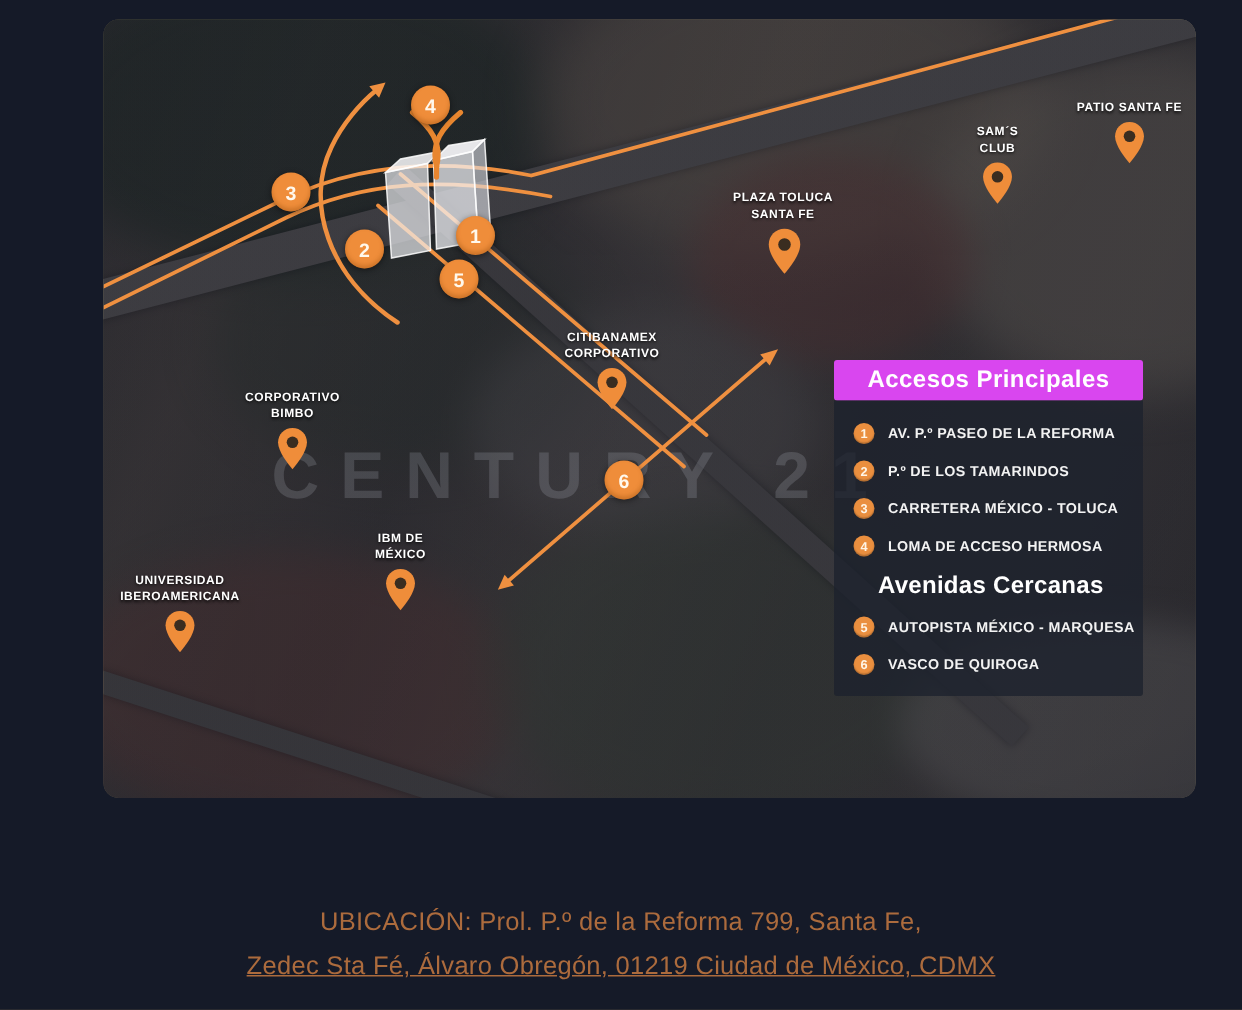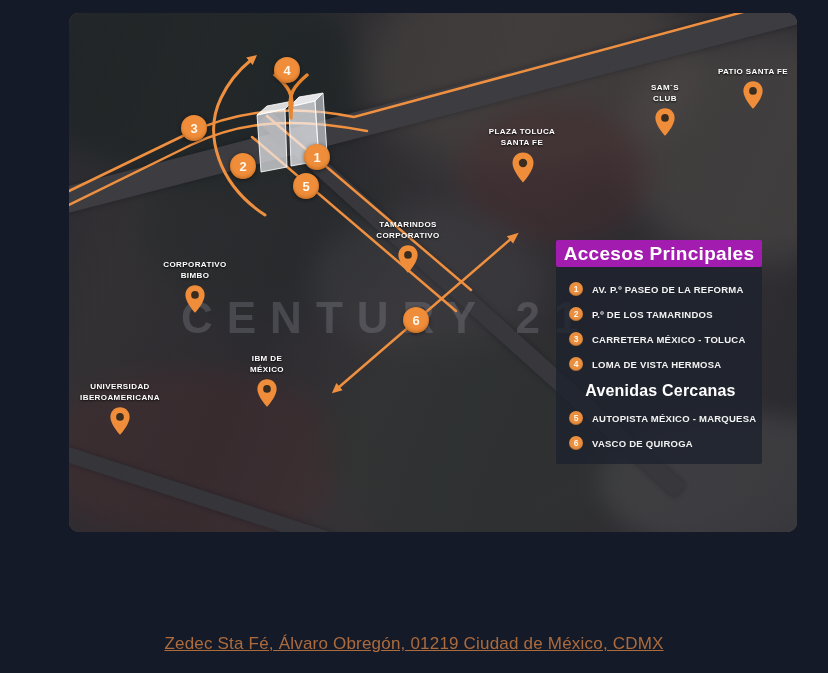--- a/index.html
+++ b/index.html
@@ -47,22 +47,22 @@
      text-align:center;font-size:8px;font-weight:700;color:#fff;letter-spacing:.4px;
      line-height:1.35;white-space:nowrap;text-shadow:0 1px 2px rgba(0,0,0,.85);}
 
   
   .marker{position:absolute;width:26px;height:26px;border-radius:50%;background:#ef8d3a;
      color:#fff8ec;font-size:13px;font-weight:700;display:flex;align-items:center;justify-content:center;
      z-index:10;box-shadow:0 1px 4px rgba(0,0,0,.45), inset 0 -2px 3px rgba(140,70,10,.35);}
 
   
   .legend{position:absolute;left:487px;top:227px;width:206px;z-index:11;}
-  .legend-header{height:27px;background:#a21caf;border-radius:2px;display:flex;align-items:center;
-     justify-content:center;font-size:19px;font-weight:700;color:#ffffff;letter-spacing:.3px;}
+  .legend-header{height:27px;background:#d946ef;border-radius:2px;display:flex;align-items:center;
+     justify-content:center;font-size:16px;font-weight:700;color:#ffffff;letter-spacing:.3px;}
   .legend-body{background:rgba(28,33,45,.78);padding:15px 10px 12px 13px;border-radius:0 0 2px 2px;}
   .legend-row{display:flex;align-items:center;gap:9px;margin-bottom:11px;}
   .legend-num{width:14px;height:14px;border-radius:50%;background:#ea8f3f;color:#fff6e8;flex:none;
      font-size:8.5px;font-weight:700;display:flex;align-items:center;justify-content:center;
      box-shadow:inset 0 -1px 1px rgba(0,0,0,.25);}
   .legend-label{font-size:9.5px;font-weight:700;color:#f3f3f3;letter-spacing:.25px;white-space:nowrap;}
   .legend-subtitle{font-size:16px;font-weight:700;color:#ffffff;text-align:center;margin:3px 0 11px;letter-spacing:.2px;}
 
   
   .footer-title{position:absolute;left:0;top:574px;width:828px;text-align:center;
@@ -150,21 +150,21 @@
           <div>PLAZA TOLUCA</div>
           <div>SANTA FE</div>
         </div>
       <svg width="24" height="33" viewBox="0 0 24 32">
           <path d="M12 1C6 1 1.5 5.6 1.5 11.5 1.5 18.5 9 27.5 12 31 15 27.5 22.5 18.5 22.5 11.5 22.5 5.6 18 1 12 1Z" fill="#ef8d3a"></path>
           <circle cx="12" cy="11.5" r="4.2" fill="#3a2d20"></circle>
         </svg>
     </div>
     <div class="poi" style="left:328px;top:231px">
       <div class="poi-label">
-          <div>TAMARINDOS</div>
+          <div>CITIBANAMEX</div>
           <div>CORPORATIVO</div>
         </div>
       <svg width="22" height="30" viewBox="0 0 24 32">
           <path d="M12 1C6 1 1.5 5.6 1.5 11.5 1.5 18.5 9 27.5 12 31 15 27.5 22.5 18.5 22.5 11.5 22.5 5.6 18 1 12 1Z" fill="#ef8d3a"></path>
           <circle cx="12" cy="11.5" r="4.2" fill="#3a2d20"></circle>
         </svg>
     </div>
     <div class="poi" style="left:115px;top:271px">
       <div class="poi-label">
           <div>CORPORATIVO</div>
@@ -213,30 +213,31 @@
         <div class="legend-row">
           <span class="legend-num">2</span>
           <span class="legend-label">P.º DE LOS TAMARINDOS</span>
         </div>
         <div class="legend-row">
           <span class="legend-num">3</span>
           <span class="legend-label">CARRETERA MÉXICO - TOLUCA</span>
         </div>
         <div class="legend-row">
           <span class="legend-num">4</span>
-          <span class="legend-label">LOMA DE VISTA HERMOSA</span>
+          <span class="legend-label">LOMA DE ACCESO HERMOSA</span>
         </div>
         <div class="legend-subtitle">Avenidas Cercanas</div>
         <div class="legend-row">
           <span class="legend-num">5</span>
           <span class="legend-label">AUTOPISTA MÉXICO - MARQUESA</span>
         </div>
         <div class="legend-row" style="margin-bottom:2px">
           <span class="legend-num">6</span>
           <span class="legend-label">VASCO DE QUIROGA</span>
         </div>
       </div>
     </div>
   </div>
 
+  <div class="footer-addr1">UBICACIÓN: Prol. P.º de la Reforma 799, Santa Fe,</div>
   <div class="footer-addr2">Zedec Sta Fé, Álvaro Obregón, 01219 Ciudad de México, CDMX</div>
 
 </div>
 
 </body></html>

